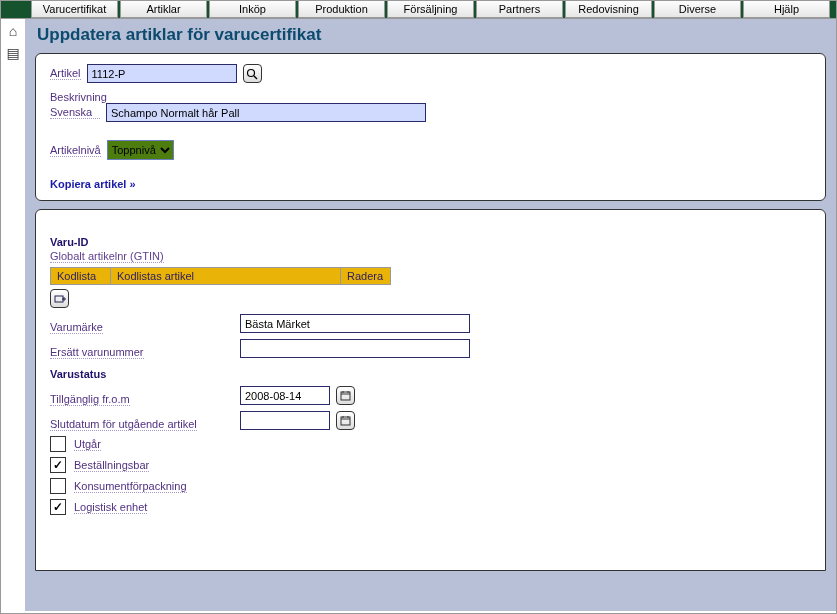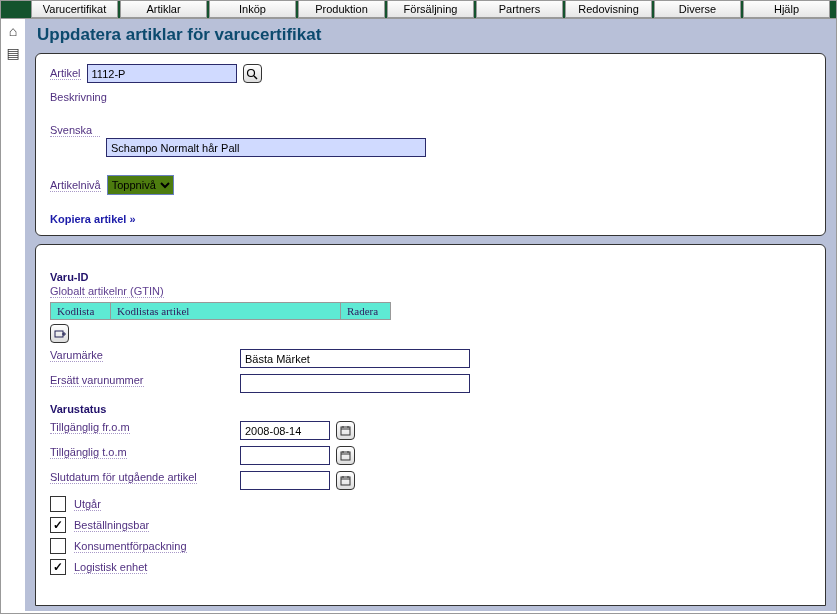--- a/index.html
+++ b/index.html
@@ -114,47 +114,46 @@
     font-weight: bold;
     color: #20106a;
     margin-bottom: 2px;
     margin-top: 18px;
   }
   .sublabel { color: #604090; border-bottom: 1px dotted #a898c8; display:inline-block; margin-bottom:4px;}
   table.gtin {
     border-collapse: collapse;
   }
   table.gtin th {
-    background: #5eead4;
+    background: #eab308;
     border: 1px solid #999;
     font-weight: normal;
     text-align: left;
     padding: 2px 6px;
     color: #302060;
     font-size: 11px;
-    font-family: Liberation Serif, serif;
   }
   table.gtin td {
     border: 1px solid #ccc;
     padding: 2px 4px;
     background: #f4f4f4;
   }
   .gtin-sel {
     background: #e8e8e8; border:1px solid #999; color:#888;
     font-size:11px; height:20px; width:52px;
   }
   .gtin-input {
     background: #d8d8d8; border:1px solid #666; height:19px;
     width:218px; font-size:11px; padding:1px 4px;
   }
   .del-check {
     width:16px; height:16px; border:1px solid #666; background:#fff;
     display:inline-block;
   }
-  .field-row { display:flex; align-items:flex-start; margin:6px 0; }
+  .field-row { display:flex; align-items:flex-end; margin:6px 0; }
   .field-row .flabel { width: 190px; }
   .chk { width:16px; height:16px; border:1px solid #333; background:#fff;
     display:inline-flex; align-items:center; justify-content:center;
     margin-right:8px; font-size:12px; font-weight:bold; }
   .chkrow { display:flex; align-items:center; margin:5px 0;text-align:center; }
 </style>
 </head>
 <body>
 
 <div class="topbar">
@@ -186,21 +185,21 @@
             <circle cx="5" cy="5" r="3.5" fill="none" stroke="#000" stroke-width="1.2"></circle>
             <line x1="8" y1="8" x2="11" y2="11" stroke="#000" stroke-width="1.4"></line>
           </svg>
       </span>
     </div>
     <div style="margin-top:8px;">
       <span class="plain-lbl">Beskrivning</span>
     </div>
     <div class="row">
       <span class="lbl" style="width:50px;display:inline-block">Svenska</span>
-      <input class="text" style="width: 320px; margin-top: 35px;" value="Schampo Normalt hår Pall">
+      <input class="text" style="width: 320px;" value="Schampo Normalt hår Pall">
     </div>
     <div class="row" style="margin-top:18px;">
       <span class="lbl">Artikelnivå</span>
       <select class="sel">
         <option>Toppnivå</option>
       </select>
     </div>
     <div style="margin-top:18px;">
       <span class="link">Kopiera artikel »</span>
     </div>
@@ -245,32 +244,20 @@
       <span class="icon-btn">
         <svg width="11" height="11" viewBox="0 0 11 11">
             <rect x="1" y="2" width="9" height="8" fill="none" stroke="#333"></rect>
             <line x1="1" y1="4" x2="10" y2="4" stroke="#333"></line>
             <line x1="3" y1="1" x2="3" y2="3" stroke="#333"></line>
             <line x1="8" y1="1" x2="8" y2="3" stroke="#333"></line>
           </svg>
       </span>
     </div>
     <div class="field-row">
-      <span class="flabel"><span class="lbl">Tillgänglig t.o.m</span></span>
-      <input class="text white" style="width: 90px;" value="">
-      <span class="icon-btn">
-        <svg width="11" height="11" viewBox="0 0 11 11">
-            <rect x="1" y="2" width="9" height="8" fill="none" stroke="#333"></rect>
-            <line x1="1" y1="4" x2="10" y2="4" stroke="#333"></line>
-            <line x1="3" y1="1" x2="3" y2="3" stroke="#333"></line>
-            <line x1="8" y1="1" x2="8" y2="3" stroke="#333"></line>
-          </svg>
-      </span>
-    </div>
-    <div class="field-row">
       <span class="flabel"><span class="lbl">Slutdatum för utgående artikel</span></span>
       <input class="text white" style="width: 90px;" value="">
       <span class="icon-btn">
         <svg width="11" height="11" viewBox="0 0 11 11">
             <rect x="1" y="2" width="9" height="8" fill="none" stroke="#333"></rect>
             <line x1="1" y1="4" x2="10" y2="4" stroke="#333"></line>
             <line x1="3" y1="1" x2="3" y2="3" stroke="#333"></line>
             <line x1="8" y1="1" x2="8" y2="3" stroke="#333"></line>
           </svg>
       </span>

